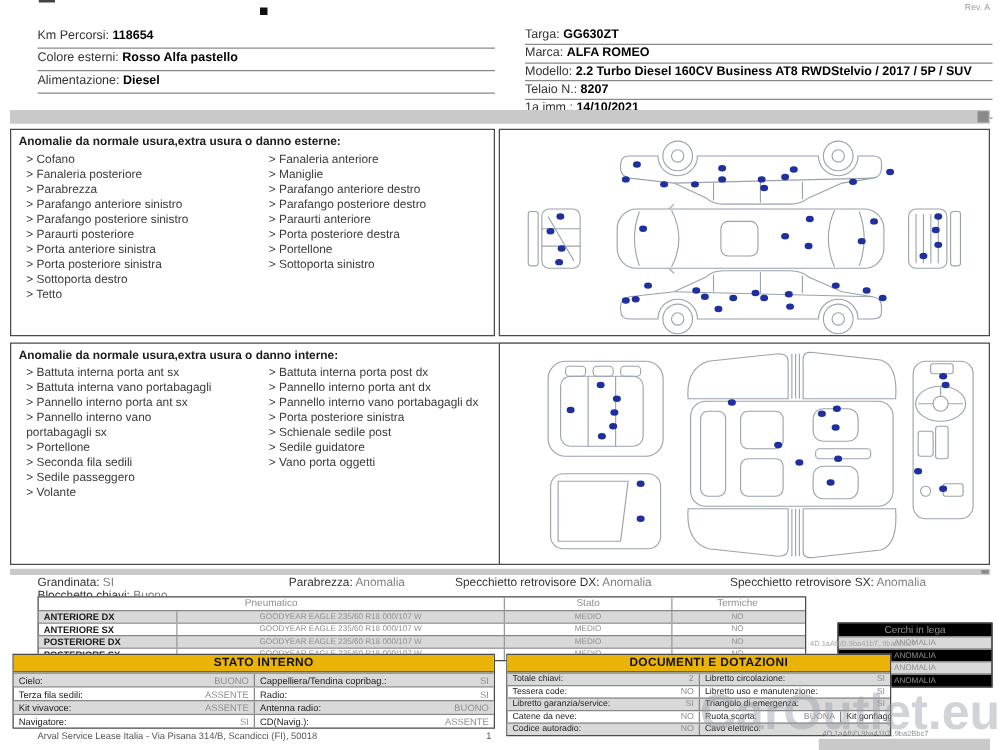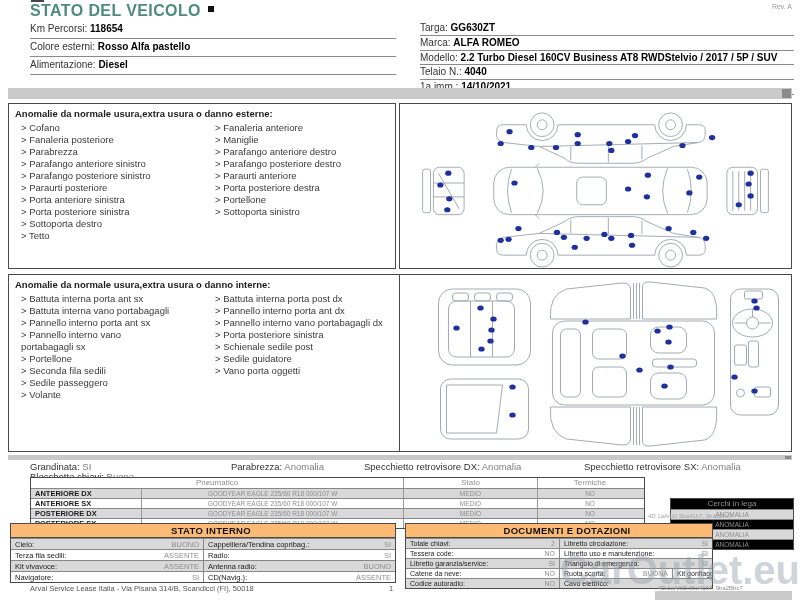--- a/index.html
+++ b/index.html
@@ -67,21 +67,21 @@
   .t-g{font-size:6.5px;color:#8f8f8f;}
   .c-head{height:10px;font-size:8px;color:#8f8f8f;text-align:center;line-height:10px;}
   .c-row{height:9px;border-top:1px solid #888;font-size:6.5px;color:#8f8f8f;
          text-align:center;line-height:9px;overflow:hidden;}
   .gbg{background:#d9d9d9;}
 
   
   .btable{position:absolute;border:1px solid #4a4a4a;box-sizing:border-box;background:#fff;}
   .stato-table{left:10px;top:523px;width:386px;}
   .doc-table{left:405px;top:523px;width:308px;}
-  .tbl-hd{height:13px;background:#fdba74;border-bottom:1px solid #4a4a4a;font-size:9.5px;
+  .tbl-hd{height:13px;background:#eab308;border-bottom:1px solid #4a4a4a;font-size:9.5px;
           font-weight:bold;text-align:center;line-height:13px;letter-spacing:.3px;color:#111;padding-left:16px;}
   .srow{display:flex;height:10px;border-top:1px solid #888;align-items:center;overflow:hidden;}
   .srow:first-of-type{border-top:none;}
   .doc-table .srow{height:9px;}
   .shalf{width:50%;height:100%;display:flex;justify-content:space-between;align-items:center;
          padding:0 4px;box-sizing:border-box;overflow:hidden;white-space:nowrap;}
   .shalf+.shalf{border-left:1px solid #888;}
   .shalf .l{font-size:7.5px;color:#222;}
   .shalf .v{font-size:7.5px;color:#8f8f8f;}
   .doc-table .l,.doc-table .v{font-size:7px;}
@@ -101,35 +101,34 @@
   .code-bot{left:658px;top:585px;color:#8e8e8e;}
 
   svg{display:block;}
 </style>
 </head>
 <body>
 
 <div class="page">
 
   <div class="top-artifact"></div>
-  <div class="title">STATO DEL VEICOLO</div>
   <div class="title-sq"></div>
   <div class="rev">Rev. A</div>
 
   <div class="hdr-left">
     <div class="hrow"><span class="lbl">Km Percorsi:</span> <b>118654</b></div>
     <div class="hrow"><span class="lbl">Colore esterni:</span> <b>Rosso Alfa pastello</b></div>
     <div class="hrow"><span class="lbl">Alimentazione:</span> <b>Diesel</b></div>
   </div>
 
   <div class="hdr-right">
     <div class="hrow"><span class="lbl">Targa:</span> <b>GG630ZT</b></div>
     <div class="hrow"><span class="lbl">Marca:</span> <b>ALFA ROMEO</b></div>
     <div class="hrow"><span class="lbl">Modello:</span> <b>2.2 Turbo Diesel 160CV Business AT8 RWDStelvio / 2017 / 5P / SUV</b></div>
-    <div class="hrow"><span class="lbl">Telaio N.:</span> <b>4040</b></div>
+    <div class="hrow"><span class="lbl">Telaio N.:</span> <b>8207</b></div>
     <div class="hrow"><span class="lbl">1a imm.:</span> <b>14/10/2021</b></div>
   </div>
 
   <div class="bar bar1">
       <div class="bar-end"></div>
     </div>
 
   <div class="panel" id="p-ext-list">
     <div class="panel-title">Anomalie da normale usura,extra usura o danno esterne:</div>
     <div class="cols">

